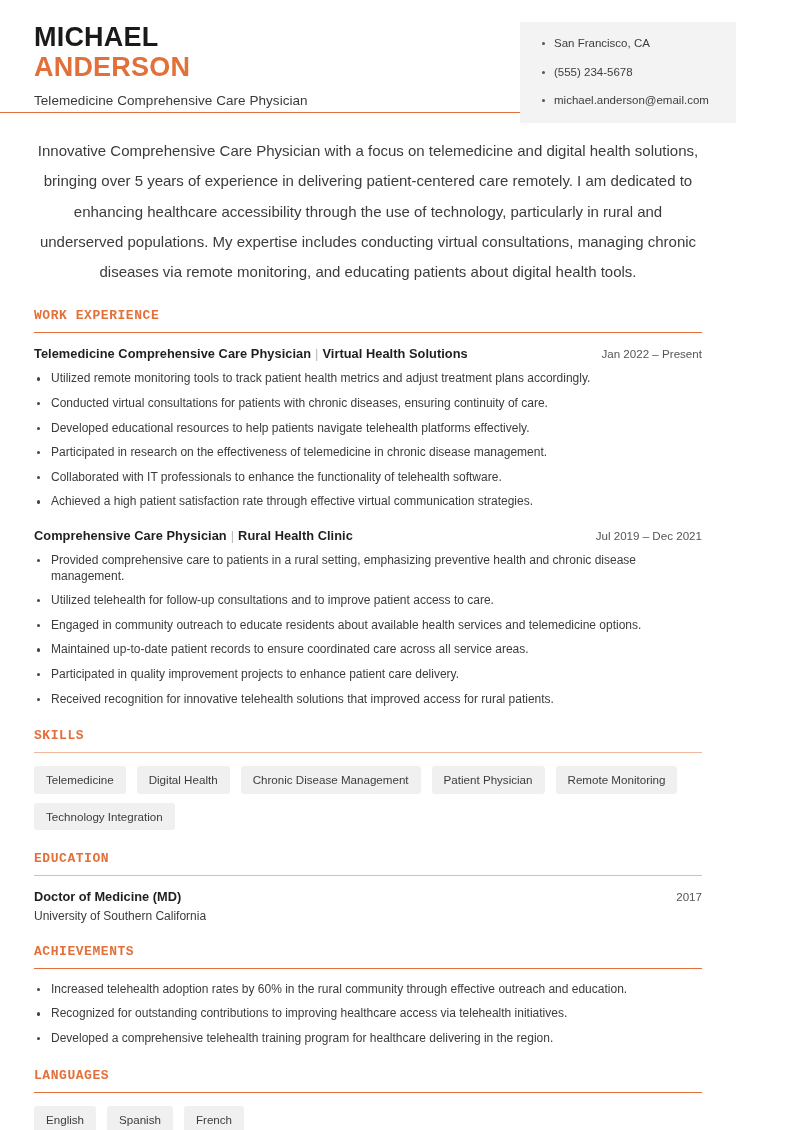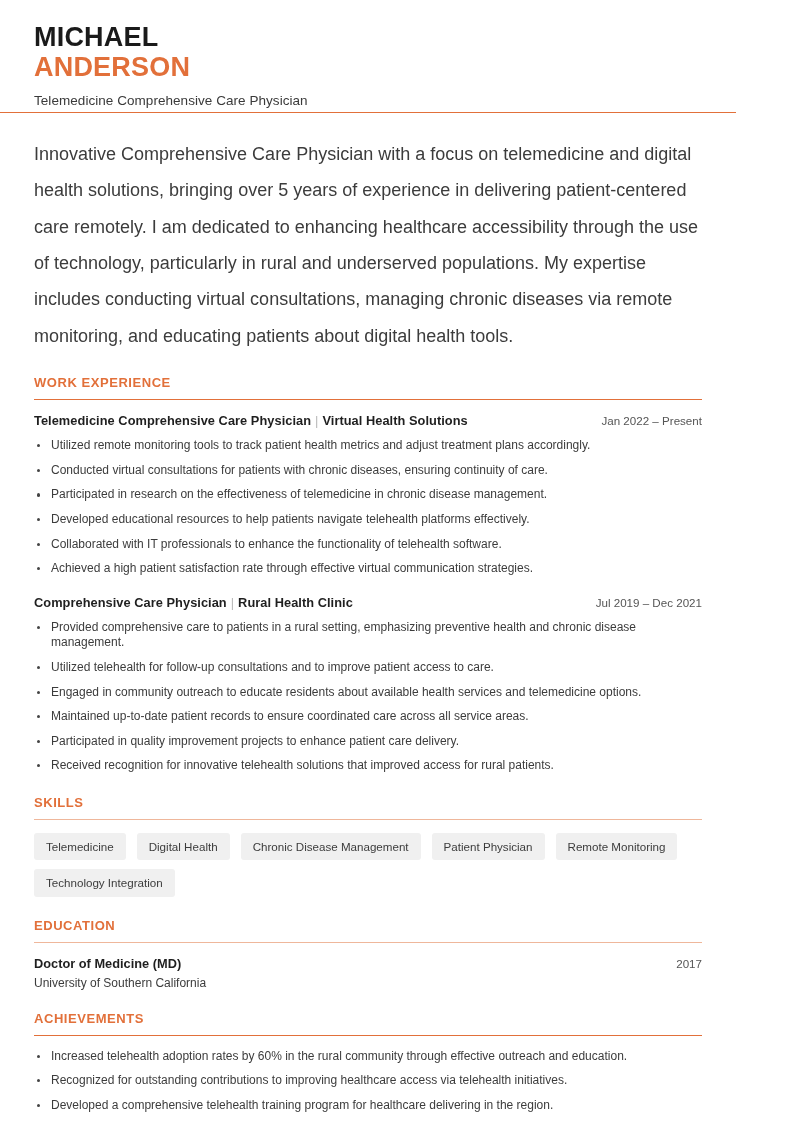--- a/index.html
+++ b/index.html
@@ -93,33 +93,35 @@
     background: #555;
   }
 
   
   .content {
     padding: 0 34px;
   }
 
   .summary {
     margin: 23px 0 0 0;
-    font-size: 18px;
+    font-size: 15px;
     line-height: 2.02;
     color: #3c3c3c;
     max-width: 735px;
+    text-align: center;
   }
 
   .section { margin-top: 21px; }
   .section-title {
     font-size: 13px;
     font-weight: bold;
     color: #E2703A;
     letter-spacing: 0.55px;
     margin: 8px 0 9px 0;
+    font-family: Liberation Mono, monospace;
   }
   .section-rule {
     height: 1px;
     background: #EFB79B;
     margin-bottom: 13px;
   }
   .section-rule.strong { background: #E2703A; }
 
   
   .entry { margin-bottom: 18px; }
@@ -222,20 +224,33 @@
       <div class="identity">
         <div class="name-line">
           <span class="name-first">MICHAEL</span>
         </div>
         <div class="name-line">
           <span class="name-last">ANDERSON</span>
         </div>
         <div class="job-title">Telemedicine Comprehensive Care Physician</div>
       </div>
 
+      <div class="contact-box">
+        <ul class="contact-list">
+          <li>
+            <span>San Francisco, CA</span>
+          </li>
+          <li>
+            <span>(555) 234-5678</span>
+          </li>
+          <li>
+            <span>michael.anderson@email.com</span>
+          </li>
+        </ul>
+      </div>
     </div>
   </div>
 
   <div class="content">
 
     <p class="summary">Innovative Comprehensive Care Physician with a focus on telemedicine and digital health solutions, bringing over 5 years of experience in delivering patient-centered care remotely. I am dedicated to enhancing healthcare accessibility through the use of technology, particularly in rural and underserved populations. My expertise includes conducting virtual consultations, managing chronic diseases via remote monitoring, and educating patients about digital health tools.</p>
 
     <div class="section">
       <div class="section-title">WORK EXPERIENCE</div>
       <div class="section-rule strong"></div>
@@ -243,22 +258,22 @@
       <div class="entry">
         <div class="entry-head">
           <div class="entry-title">
             <span>Telemedicine Comprehensive Care Physician</span><span class="entry-sep">|</span><span>Virtual Health Solutions</span>
           </div>
           <div class="entry-date">Jan 2022 – Present</div>
         </div>
         <ul class="bullets">
           <li>Utilized remote monitoring tools to track patient health metrics and adjust treatment plans accordingly.</li>
           <li>Conducted virtual consultations for patients with chronic diseases, ensuring continuity of care.</li>
+          <li>Developed educational resources to help patients navigate telehealth platforms effectively.</li>
           <li>Participated in research on the effectiveness of telemedicine in chronic disease management.</li>
-          <li>Developed educational resources to help patients navigate telehealth platforms effectively.</li>
           <li>Collaborated with IT professionals to enhance the functionality of telehealth software.</li>
           <li>Achieved a high patient satisfaction rate through effective virtual communication strategies.</li>
         </ul>
       </div>
 
       <div class="entry">
         <div class="entry-head">
           <div class="entry-title">
             <span>Comprehensive Care Physician</span><span class="entry-sep">|</span><span>Rural Health Clinic</span>
           </div>

